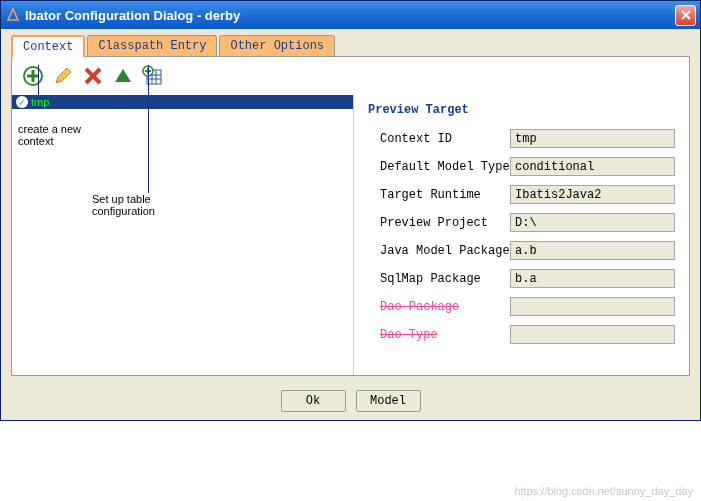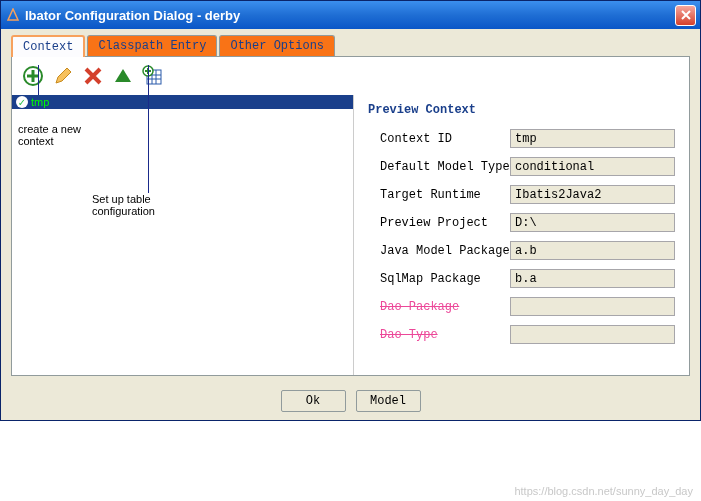--- a/index.html
+++ b/index.html
@@ -2,21 +2,21 @@
 <html><head>
 <meta charset="utf-8">
 <style>
 * { box-sizing: border-box; margin: 0; padding: 0; }
 body { font-family: Tahoma, Arial, sans-serif; font-size: 11px; background: #fff; width: 701px; height: 501px; overflow: hidden; }
 .window { width: 701px; height: 421px; border: 1px solid #0a246a; background: #ece9d8; display: flex; flex-direction: column; }
 .titlebar { height: 28px; background: linear-gradient(to bottom, #3b8fee 0%, #1f6ed4 50%, #0a56c7 100%); display: flex; align-items: center; padding: 0 4px; color: #fff; font-weight: bold; font-size: 13px; }
 .titlebar-icon { width: 16px; height: 16px; margin-right: 4px; display: flex; align-items: center; justify-content: center; }
 .close-btn { margin-left: auto; width: 21px; height: 21px; background: linear-gradient(to bottom, #f5a79d, #d4402c); border: 1px solid #fff; border-radius: 3px; color: #fff; font-weight: bold; font-size: 13px; display: flex; align-items: center; justify-content: center; cursor: pointer; }
 .tabs { display: flex; padding: 6px 10px 0 10px; background: #ece9d8; }
-.tab { padding: 3px 10px; border: 1px solid #919b9c; border-bottom: none; background: #f97316; font-family: "Courier New", monospace; font-size: 12px; color: #1a3f8b; margin-right: 2px; border-radius: 3px 3px 0 0; cursor: pointer; position: relative; }
+.tab { padding: 3px 10px; border: 1px solid #919b9c; border-bottom: none; background: #fdba74; font-family: "Courier New", monospace; font-size: 12px; color: #1a3f8b; margin-right: 2px; border-radius: 3px 3px 0 0; cursor: pointer; position: relative; }
 .tab.active { background: #fcfcfe; border-color: #f7a15d; border-top: 2px solid #f7a15d; border-left: 2px solid #f7a15d; border-right: 2px solid #f7a15d; z-index: 2; margin-bottom: -1px; }
 .content-area { flex: 1; margin: 0 10px 6px 10px; border: 1px solid #919b9c; background: #fff; display: flex; flex-direction: column; }
 .toolbar { padding: 6px 8px; display: flex; gap: 4px; align-items: center; }
 .tool-btn { width: 26px; height: 26px; display: flex; align-items: center; justify-content: center; border: 1px solid transparent; cursor: pointer; border-radius: 3px; }
 .main-split { flex: 1; display: flex; }
 .left-pane { width: 342px; border-right: 1px solid #ccc; position: relative; }
 .tree-item { background: #1a3f8b; color: #fff; padding: 1px 4px; display: flex; align-items: center; font-size: 11px; }
 .tree-item .check { color: #2dc44a; background:#fff; border-radius:50%; width:12px; height:12px; display:inline-flex; align-items:center; justify-content:center; font-size:10px; margin-right:3px; }
 .tree-item-label { color: #0f0; }
 .annotation { position: absolute; font-size: 11px; color: #000; }
@@ -103,21 +103,21 @@
         <div class="annotation-line" style="left:26px; top:-30px; width:1px; height:30px;"></div>
 
         <div class="annotation" style="left:80px; top:98px;">
           <div>Set up table</div>
           <div>configuration</div>
         </div>
         <div class="annotation-line" style="left:136px; top:-30px; width:1px; height:128px;"></div>
       </div>
 
       <div class="right-pane">
-        <div class="preview-title">Preview Context</div>
+        <div class="preview-title">Preview Target</div>
         <div id="form-rows">
             <div class="form-row">
               <div class="form-label">Context ID</div>
               <input class="form-input" readonly="readonly" value="tmp" style="">
             </div>
             <div class="form-row">
               <div class="form-label">Default Model Type</div>
               <input class="form-input" readonly="readonly" value="conditional" style="">
             </div>
             <div class="form-row">

